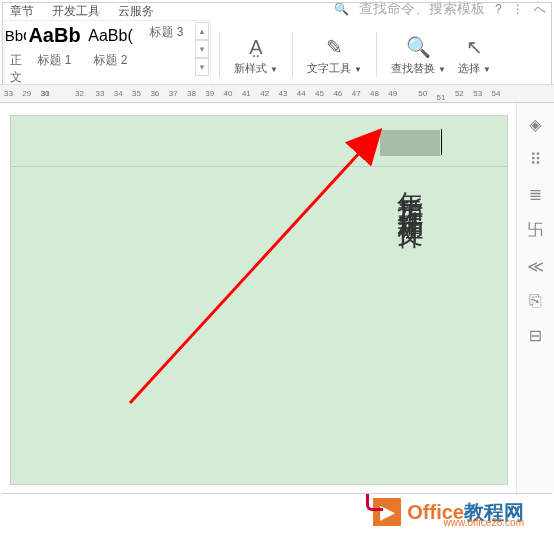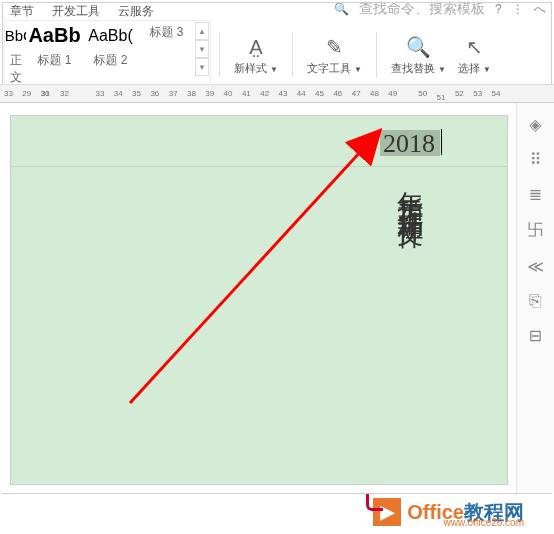--- a/index.html
+++ b/index.html
@@ -111,21 +111,21 @@
     <div class="ico">↖</div>
     <div><span>选择</span> <span style="font-size:8px">▼</span></div>
   </div>
 </div>
 
 <div class="ruler-area" id="ruler">
     <span class="tick" style="left: 4px;">33</span>
     <span class="tick" style="left: 22.3px;">29</span>
     <span class="tick" style="left: 40.6px;">30</span>
     <span class="tick" style="left: 41px; text-align: center;">31</span>
-    <span class="tick" style="left: 60px;">32</span>
+    <span class="tick" style="left: 75px;">32</span>
     <span class="tick" style="left: 95.5px;">33</span>
     <span class="tick" style="left: 113.8px;">34</span>
     <span class="tick" style="left: 132.1px;">35</span>
     <span class="tick" style="left: 150.4px;">36</span>
     <span class="tick" style="left: 168.7px;">37</span>
     <span class="tick" style="left: 187px;">38</span>
     <span class="tick" style="left: 205.3px;">39</span>
     <span class="tick" style="left: 223.6px;">40</span>
     <span class="tick" style="left: 241.9px;">41</span>
     <span class="tick" style="left: 260.2px;">42</span>
@@ -140,21 +140,20 @@
     <span class="tick" style="left: 436.6px; margin-top: 7px;">51</span>
     <span class="tick" style="left: 454.9px;">52</span>
     <span class="tick" style="left: 473.2px;">53</span>
     <span class="tick" style="left: 491.5px;">54</span>
   </div>
 
 <div class="canvas-area">
   <div class="page">
     <div class="margin-line"></div>
     <div class="highlight"></div>
-    <div class="year">2018</div>
     <div class="cursor"></div>
     <div class="vertical-text">年指导工作精神文件</div>
   </div>
   <svg class="arrow-svg" width="510" height="390">
     <defs>
         <marker id="ah" markerWidth="12" markerHeight="12" refX="2" refY="6" orient="auto">
       <path d="M0,0 L0,12 L12,6 z" fill="#ff0000"></path>
         </marker>
       </defs>
     <line x1="130" y1="300" x2="362" y2="47" stroke="#ff0000" stroke-width="3" marker-end="url(#ah)"></line>

